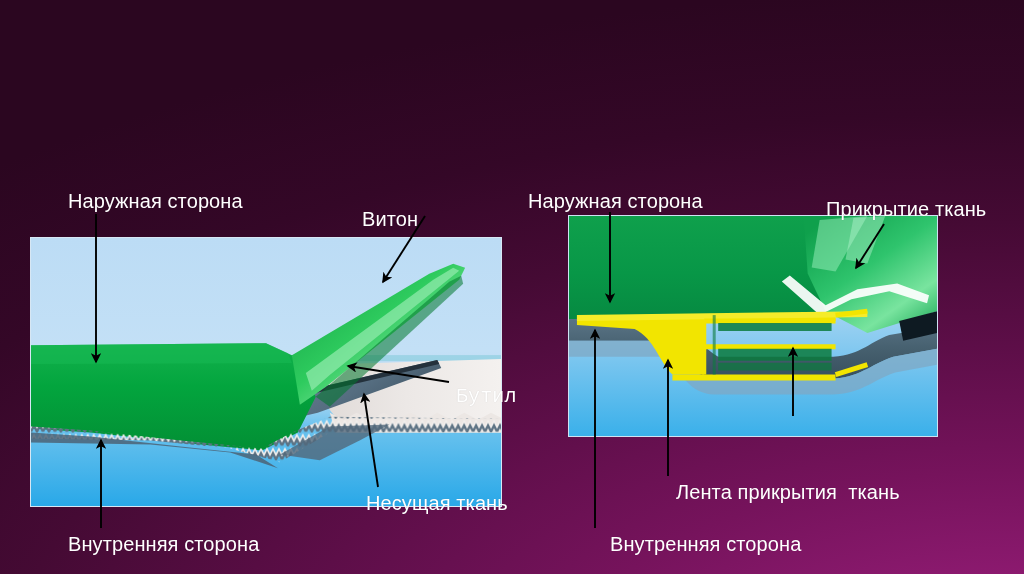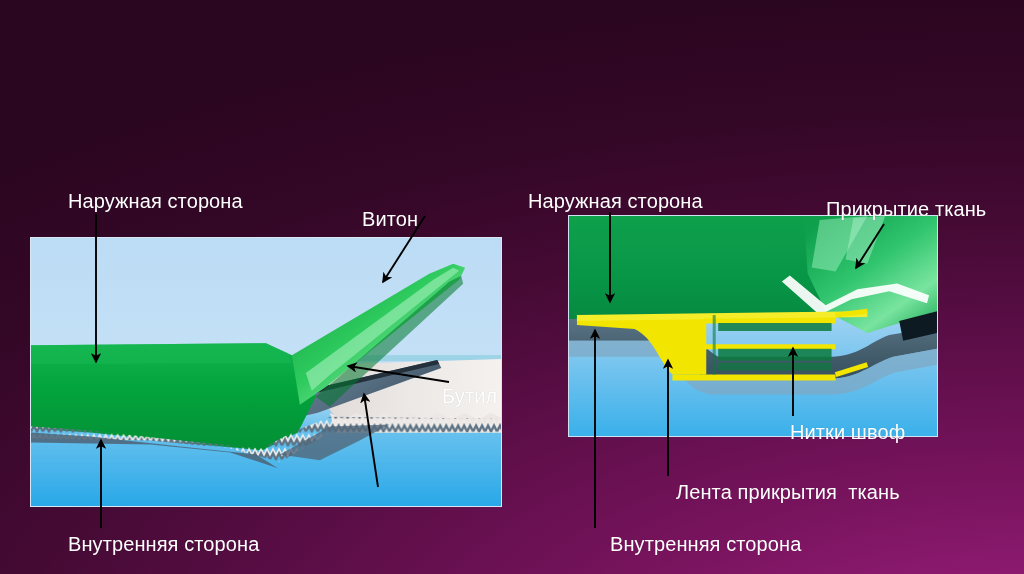--- a/index.html
+++ b/index.html
@@ -190,26 +190,26 @@
       <path d="M268 100 L300 96" stroke="#f2e500" stroke-width="5" fill="none"></path>
       <path d="M268 160 L300 150" stroke="#f2e500" stroke-width="5" fill="none"></path>
       <path d="M150 112 L264 112" stroke="#0b7a3d" stroke-width="8" fill="none" opacity="0.85"></path>
       <path d="M150 140 L264 140" stroke="#0b7a3d" stroke-width="12" fill="none" opacity="0.85"></path>
       <path d="M150 152 L264 152" stroke="#0b7a3d" stroke-width="8" fill="none" opacity="0.7"></path>
     </svg>
   </div>
 
   <div class="label" style="left:68px; top:190px;">Наружная сторона</div>
   <div class="label" style="left:362px; top:180px;margin-top:28px;">Витон</div>
-  <div class="label" style="left:442px; top:385px;">Бутил</div>
+  <div class="label" style="left:456px; top:385px;font-family:Liberation Mono, monospace;">Бутил</div>
+  <div class="label" style="left:366px; top:492px;">Несущая ткань</div>
   <div class="label" style="left:68px; top:533px;">Внутренняя сторона</div>
 
   <div class="label" style="left:528px; top:190px;">Наружная сторона</div>
   <div class="label" style="left:826px; top:198px;">Прикрытие ткань</div>
-  <div class="label" style="left:790px; top:421px;">Нитки швоф</div>
   <div class="label" style="left:676px; top:481px;">Лента прикрытия  ткань</div>
   <div class="label" style="left:610px; top:533px;">Внутренняя сторона</div>
 
   <svg id="leaders" viewBox="0 0 1024 574">
     <defs>
       <marker id="ar" viewBox="0 0 10 10" refX="8.5" refY="5" markerWidth="5.5" markerHeight="5.5" orient="auto-start-reverse">
         <path d="M0 0 L10 5 L0 10 L2.6 5 Z" fill="#000000"></path>
       </marker>
     </defs>
     <g stroke="#000000" stroke-width="1.9" fill="none" marker-end="url(#ar)">

